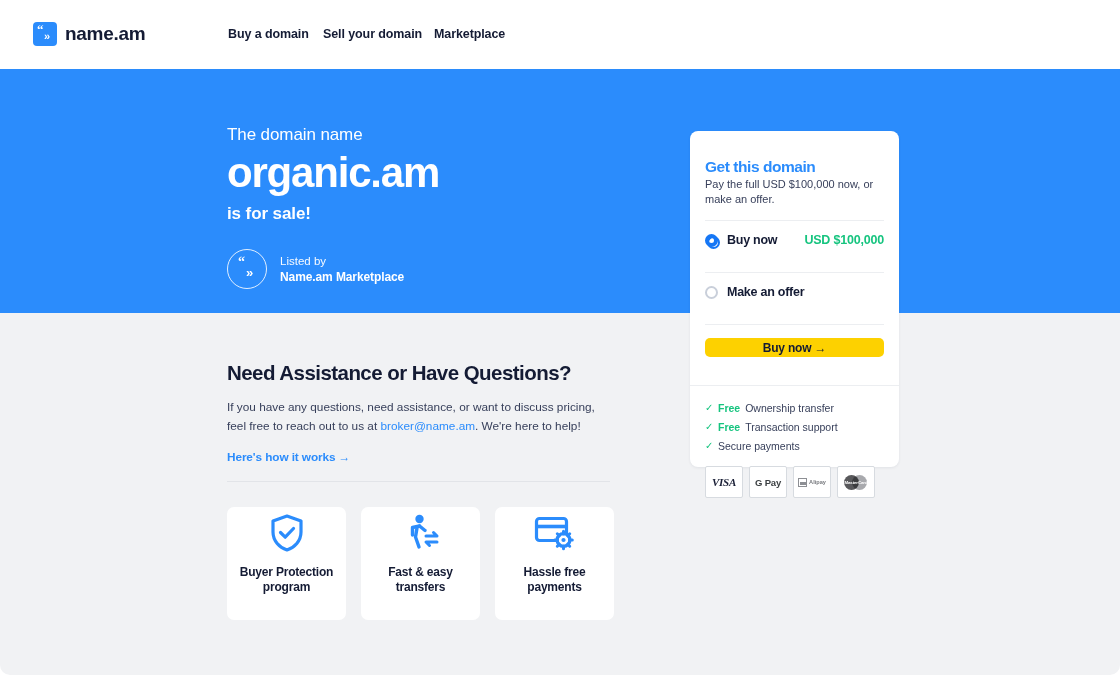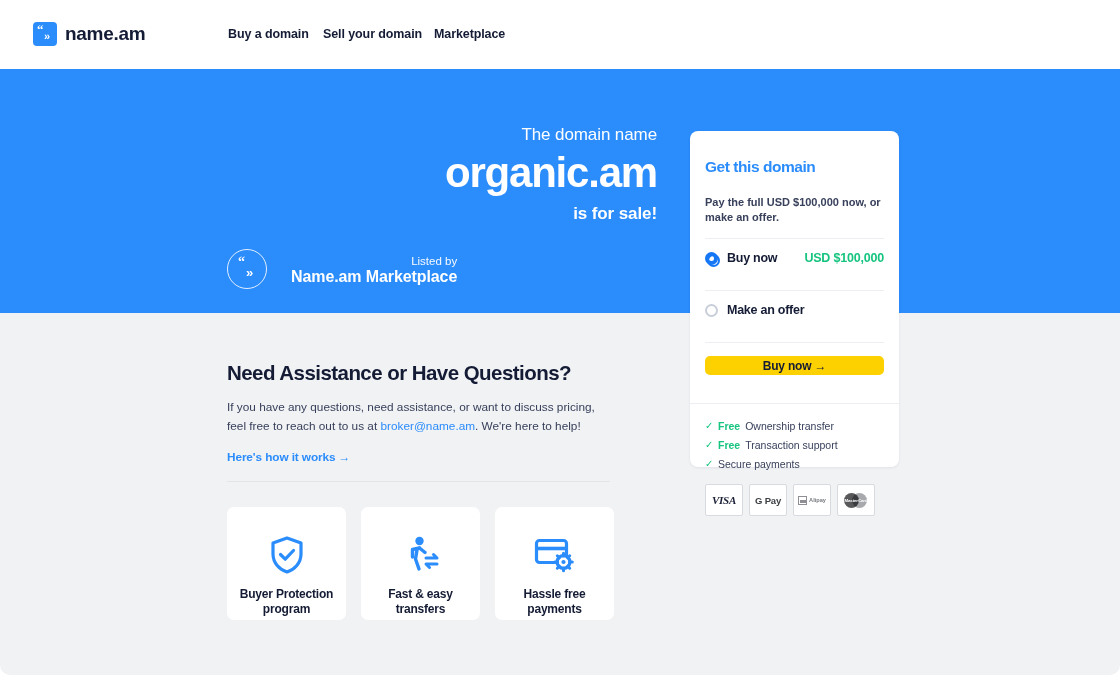--- a/index.html
+++ b/index.html
@@ -97,21 +97,20 @@
     width: 1120px;
     height: 244px;
     background: #2b8cfc;
   }
   .hero-inner {
     position: absolute;
     left: 227px;
     top: 55px;
     width: 430px;
     color: #ffffff;
-    text-align: right;
   }
   .hero-kicker {
     font-size: 17px;
     font-weight: 400;
     color: #ffffff;
     line-height: 22px;
     letter-spacing: -0.1px;
   }
   .hero-domain {
     font-size: 42px;
@@ -163,26 +162,25 @@
     line-height: 13px;
   }
   .listed-text .l1 {
     font-size: 11.5px;
     font-weight: 400;
     color: #ffffff;
     line-height: 15px;
     opacity: 0.96;
   }
   .listed-text .l2 {
-    font-size: 16px;
+    font-size: 12px;
     font-weight: 700;
     color: #ffffff;
     line-height: 16px;
     letter-spacing: -0.1px;
-    margin-left: 11px;
   }
 
   
   .body-sec {
     position: absolute;
     left: 0; top: 313px;
     width: 1120px;
     height: 362px;
     background: #f1f2f4;
     border-bottom-left-radius: 10px;
@@ -240,22 +238,22 @@
     gap: 15px;
   }
   .feat {
     width: 119px;
     height: 113px;
     background: #ffffff;
     border-radius: 7px;
     display: flex;
     flex-direction: column;
     align-items: center;
-    justify-content: center;
-    padding-top: 23px;
+    justify-content: flex-start;
+    padding-top: 4px;
     box-sizing: border-box;
   }
   .feat .ficon {
     height: 44px;
     display: flex;
     align-items: center;
     justify-content: center;
   }
   .feat .flabel {
     margin-top: 10px;
@@ -283,23 +281,23 @@
   .bc-pad { padding: 12px 15px; }
   .bc-title {
     padding-top: 14px;
     font-size: 15.5px;
     font-weight: 700;
     color: #2b8cfc;
     letter-spacing: -0.45px;
     line-height: 20px;
   }
   .bc-desc {
-    margin-top: 18px;
+    margin-top: 0;
     font-size: 11px;
-    font-weight: 700;
+    font-weight: 400;
     color: #38405b;
     line-height: 15px;
   }
   .bc-hr {
     height: 1px;
     background: #eceef1;
     margin: 13px 0 0 0;
   }
   .bc-opt {
     display: flex;

